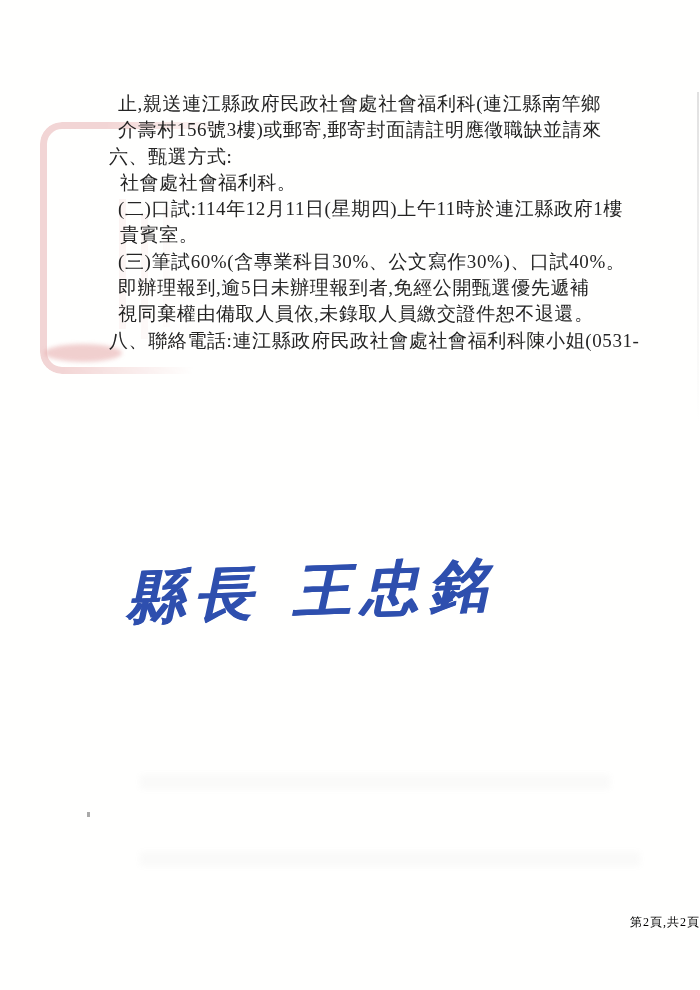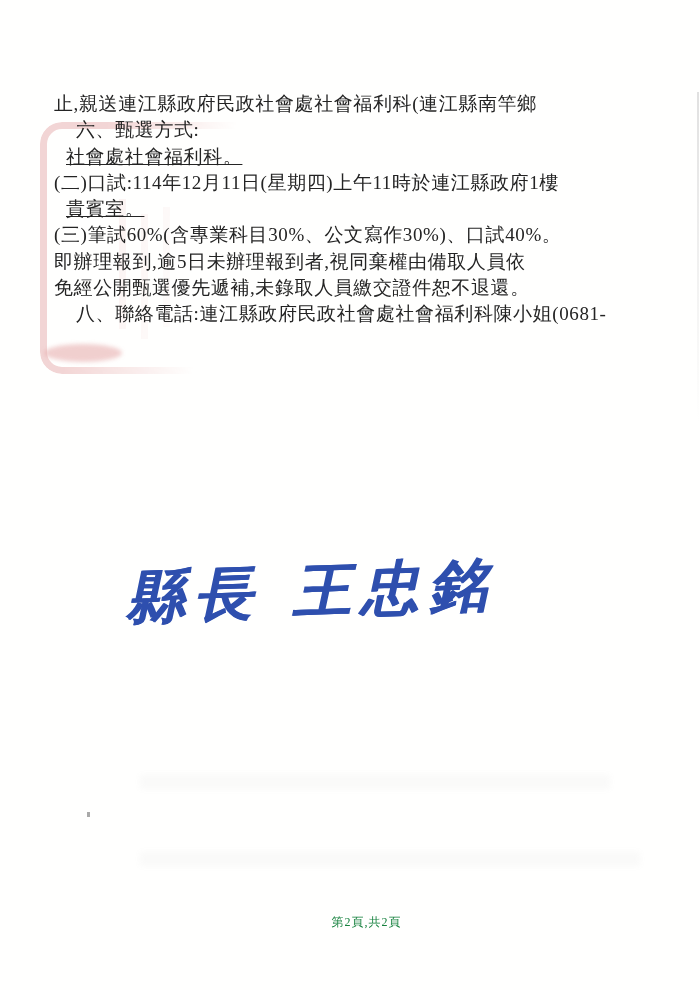--- a/index.html
+++ b/index.html
@@ -47,23 +47,23 @@
     position:absolute;
     left:0;top:91px;
     width:700px;
     font-size:19px;
     line-height:26.3px;
     color:var(--ink,#242424);
     letter-spacing:.6px;
     white-space:nowrap;
   }
   .line{height:26.3px;}
-  .ind0{padding-left:76px;}
-  .ind1{padding-left:54px;}
-  .ind2{padding-left:66px;text-decoration:underline;}
+  .ind0{padding-left:109px;}
+  .ind1{padding-left:118px;}
+  .ind2{padding-left:120px;}
 
   
   .signature{
     position:absolute;
     left:126px;top:552px;
     width:420px;height:110px;
     font-size:58px;
     font-weight:bold;
     font-style:italic;
     letter-spacing:10px;
@@ -71,24 +71,24 @@
     color:var(--sig,#2e4fae);
     transform:rotate(-2deg);
     white-space:nowrap;
     text-shadow:1px 0 0 var(--sig,#2e4fae);
   }
 
   
   .footer{
     position:absolute;
     left:0;right:0;top:914px;
-    text-align:center;
+    text-align:right;
     font-size:12px;
     letter-spacing:1px;
-    color:#15803d;
+    color:#000000;
     margin-left:33px;
   }
 
   
   .edge-line{
     position:absolute;
     right:1px;top:92px;
     width:2px;height:330px;
     background:linear-gradient(to bottom,#d9d9d9,rgba(217,217,217,0));
     opacity:.8;
@@ -123,27 +123,28 @@
   </div>
   <div class="seal-blob"></div>
 
   <div class="edge-line"></div>
   <div class="speck"></div>
   <div class="bleed b1"></div>
   <div class="bleed b2"></div>
 
   <div class="body-text" id="body-text">
       <div class="line ind1">止,親送連江縣政府民政社會處社會福利科(連江縣南竿鄉</div>
+      <div class="line ind1">介壽村156號3樓)或郵寄,郵寄封面請註明應徵職缺並請來</div>
       <div class="line ind0">六、甄選方式:</div>
       <div class="line ind2">社會處社會福利科。</div>
       <div class="line ind1">(二)口試:114年12月11日(星期四)上午11時於連江縣政府1樓</div>
       <div class="line ind2">貴賓室。</div>
       <div class="line ind1">(三)筆試60%(含專業科目30%、公文寫作30%)、口試40%。</div>
-      <div class="line ind1">即辦理報到,逾5日未辦理報到者,視同棄權由備取人員依</div>
-      <div class="line ind1">免經公開甄選優先遞補,未錄取人員繳交證件恕不退還。</div>
-      <div class="line ind0">八、聯絡電話:連江縣政府民政社會處社會福利科陳小姐(0681-</div>
+      <div class="line ind1">即辦理報到,逾5日未辦理報到者,免經公開甄選優先遞補</div>
+      <div class="line ind1">視同棄權由備取人員依,未錄取人員繳交證件恕不退還。</div>
+      <div class="line ind0">八、聯絡電話:連江縣政府民政社會處社會福利科陳小姐(0531-</div>
     </div>
 
   <div class="signature">縣長 王忠銘</div>
 
   <div class="footer">第2頁,共2頁</div>
 
 </div>
 
 </body></html>

